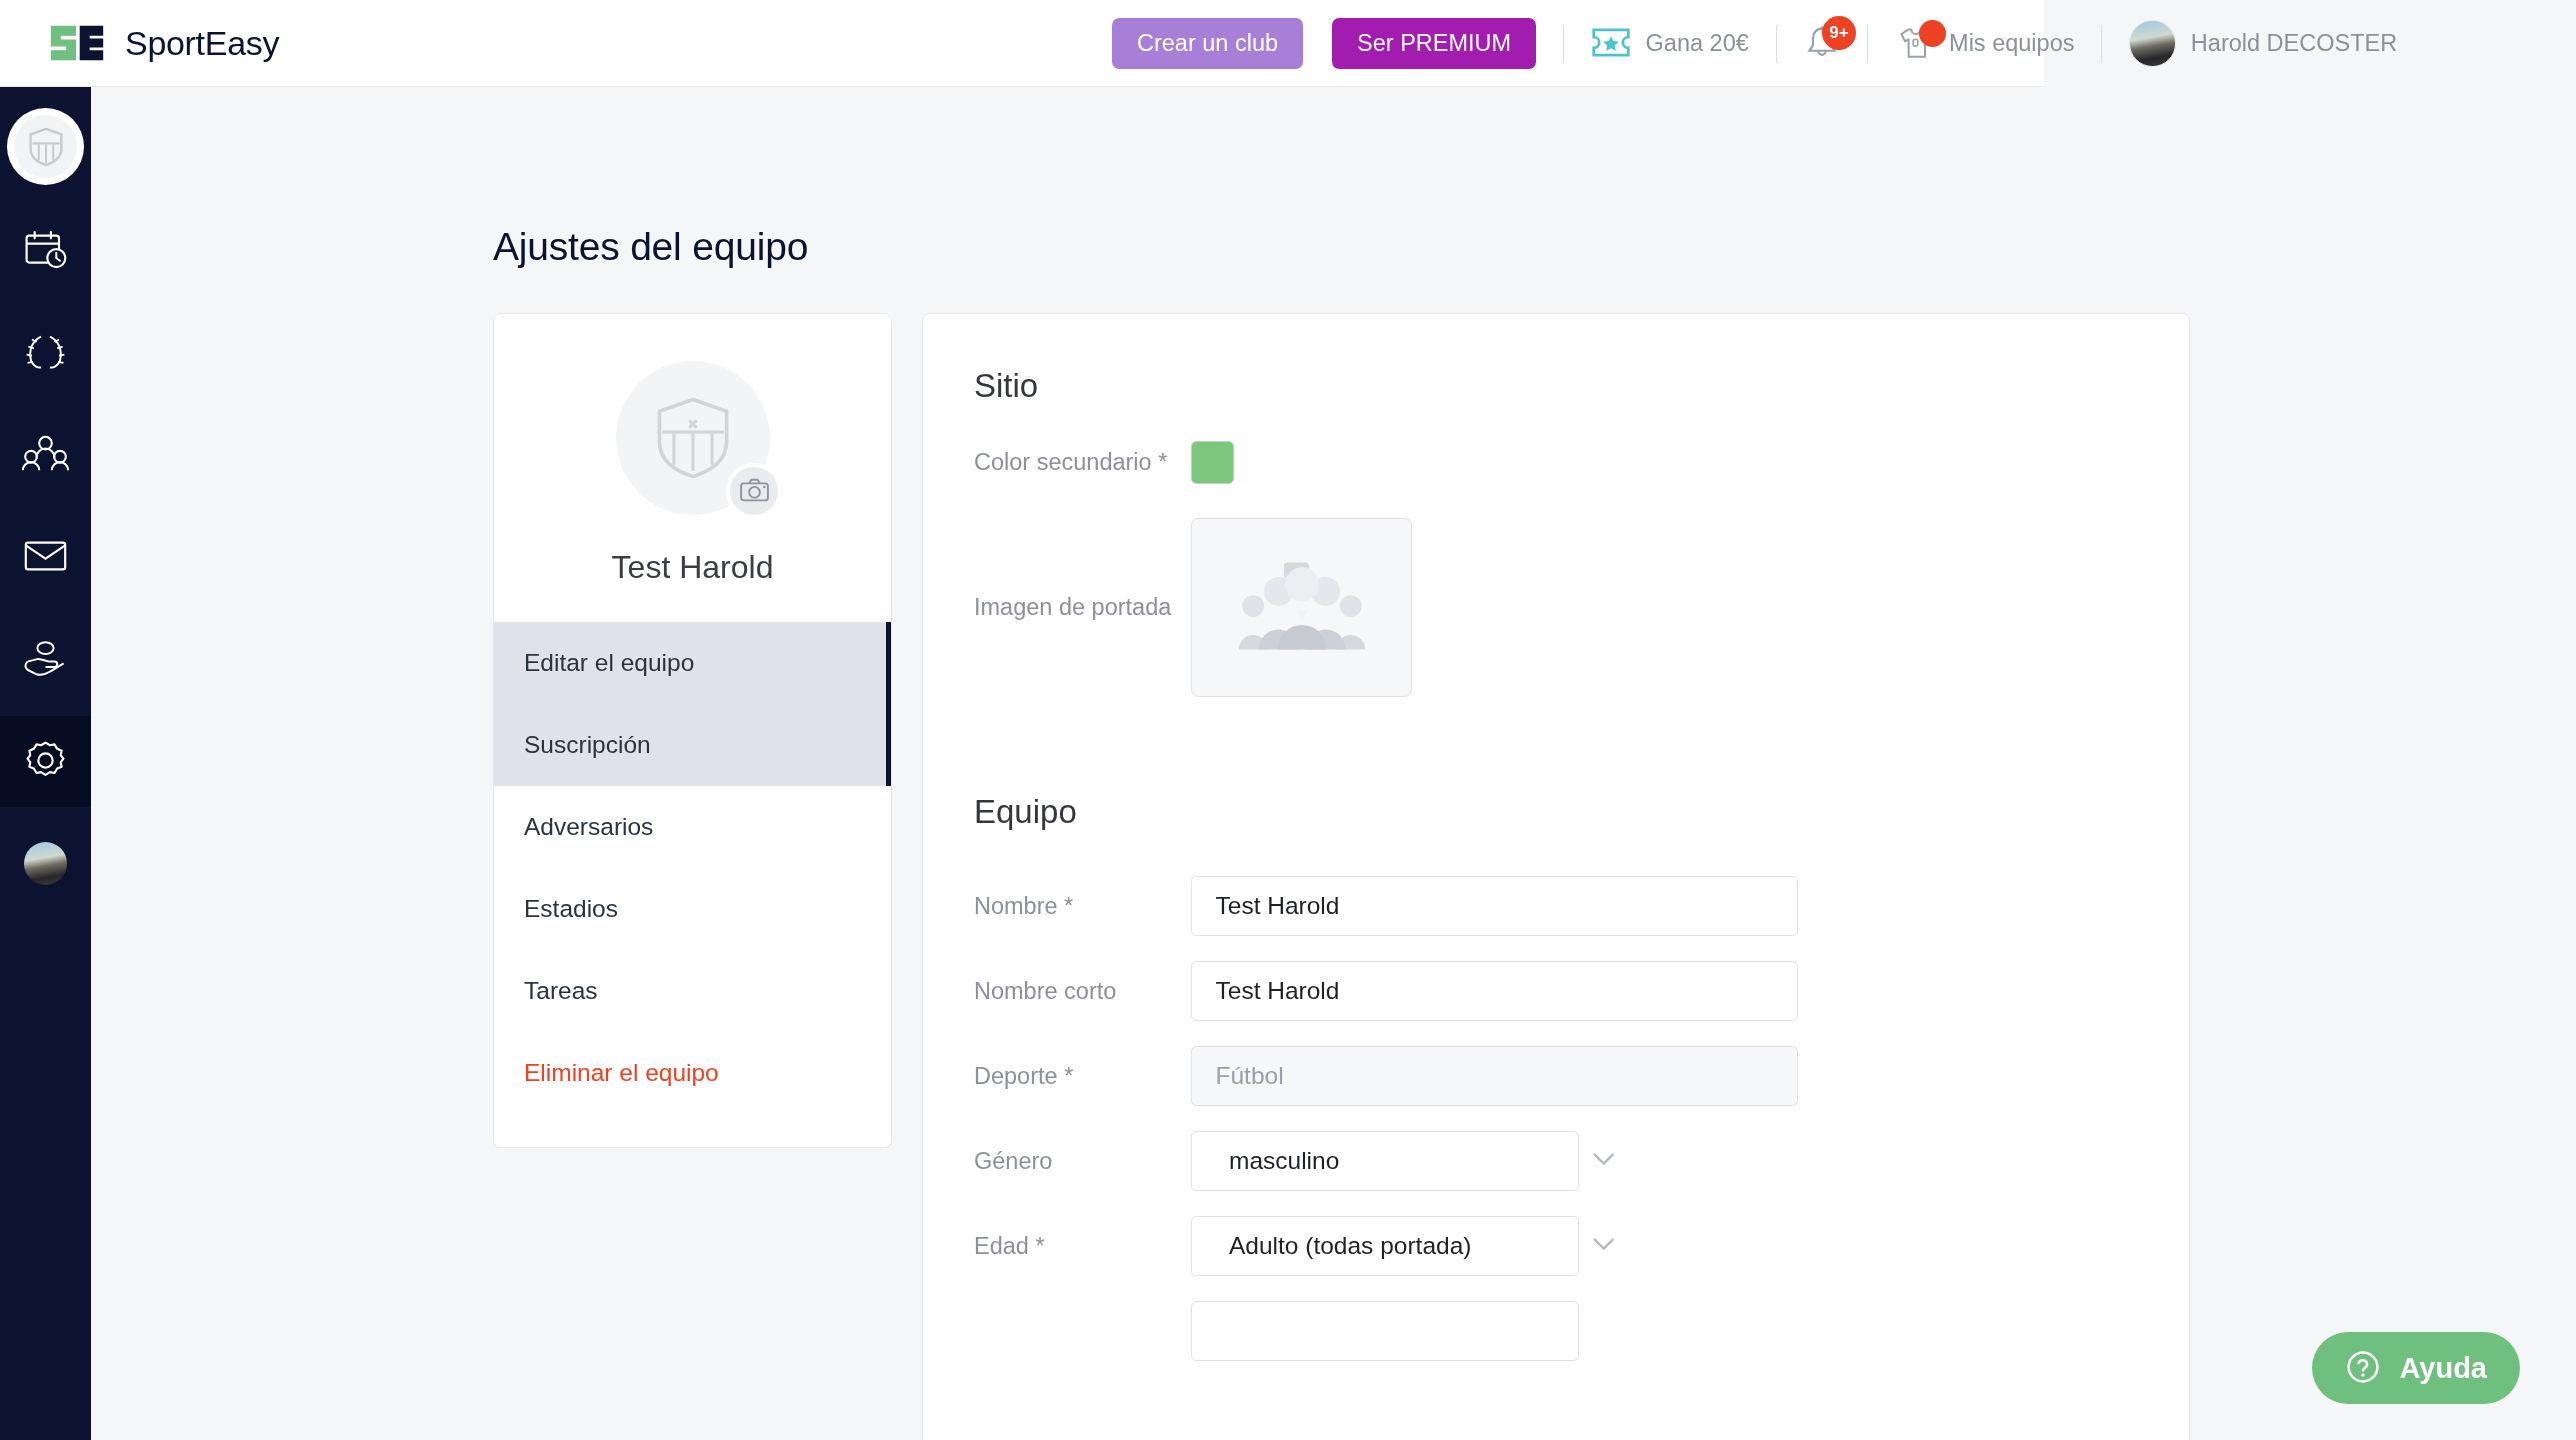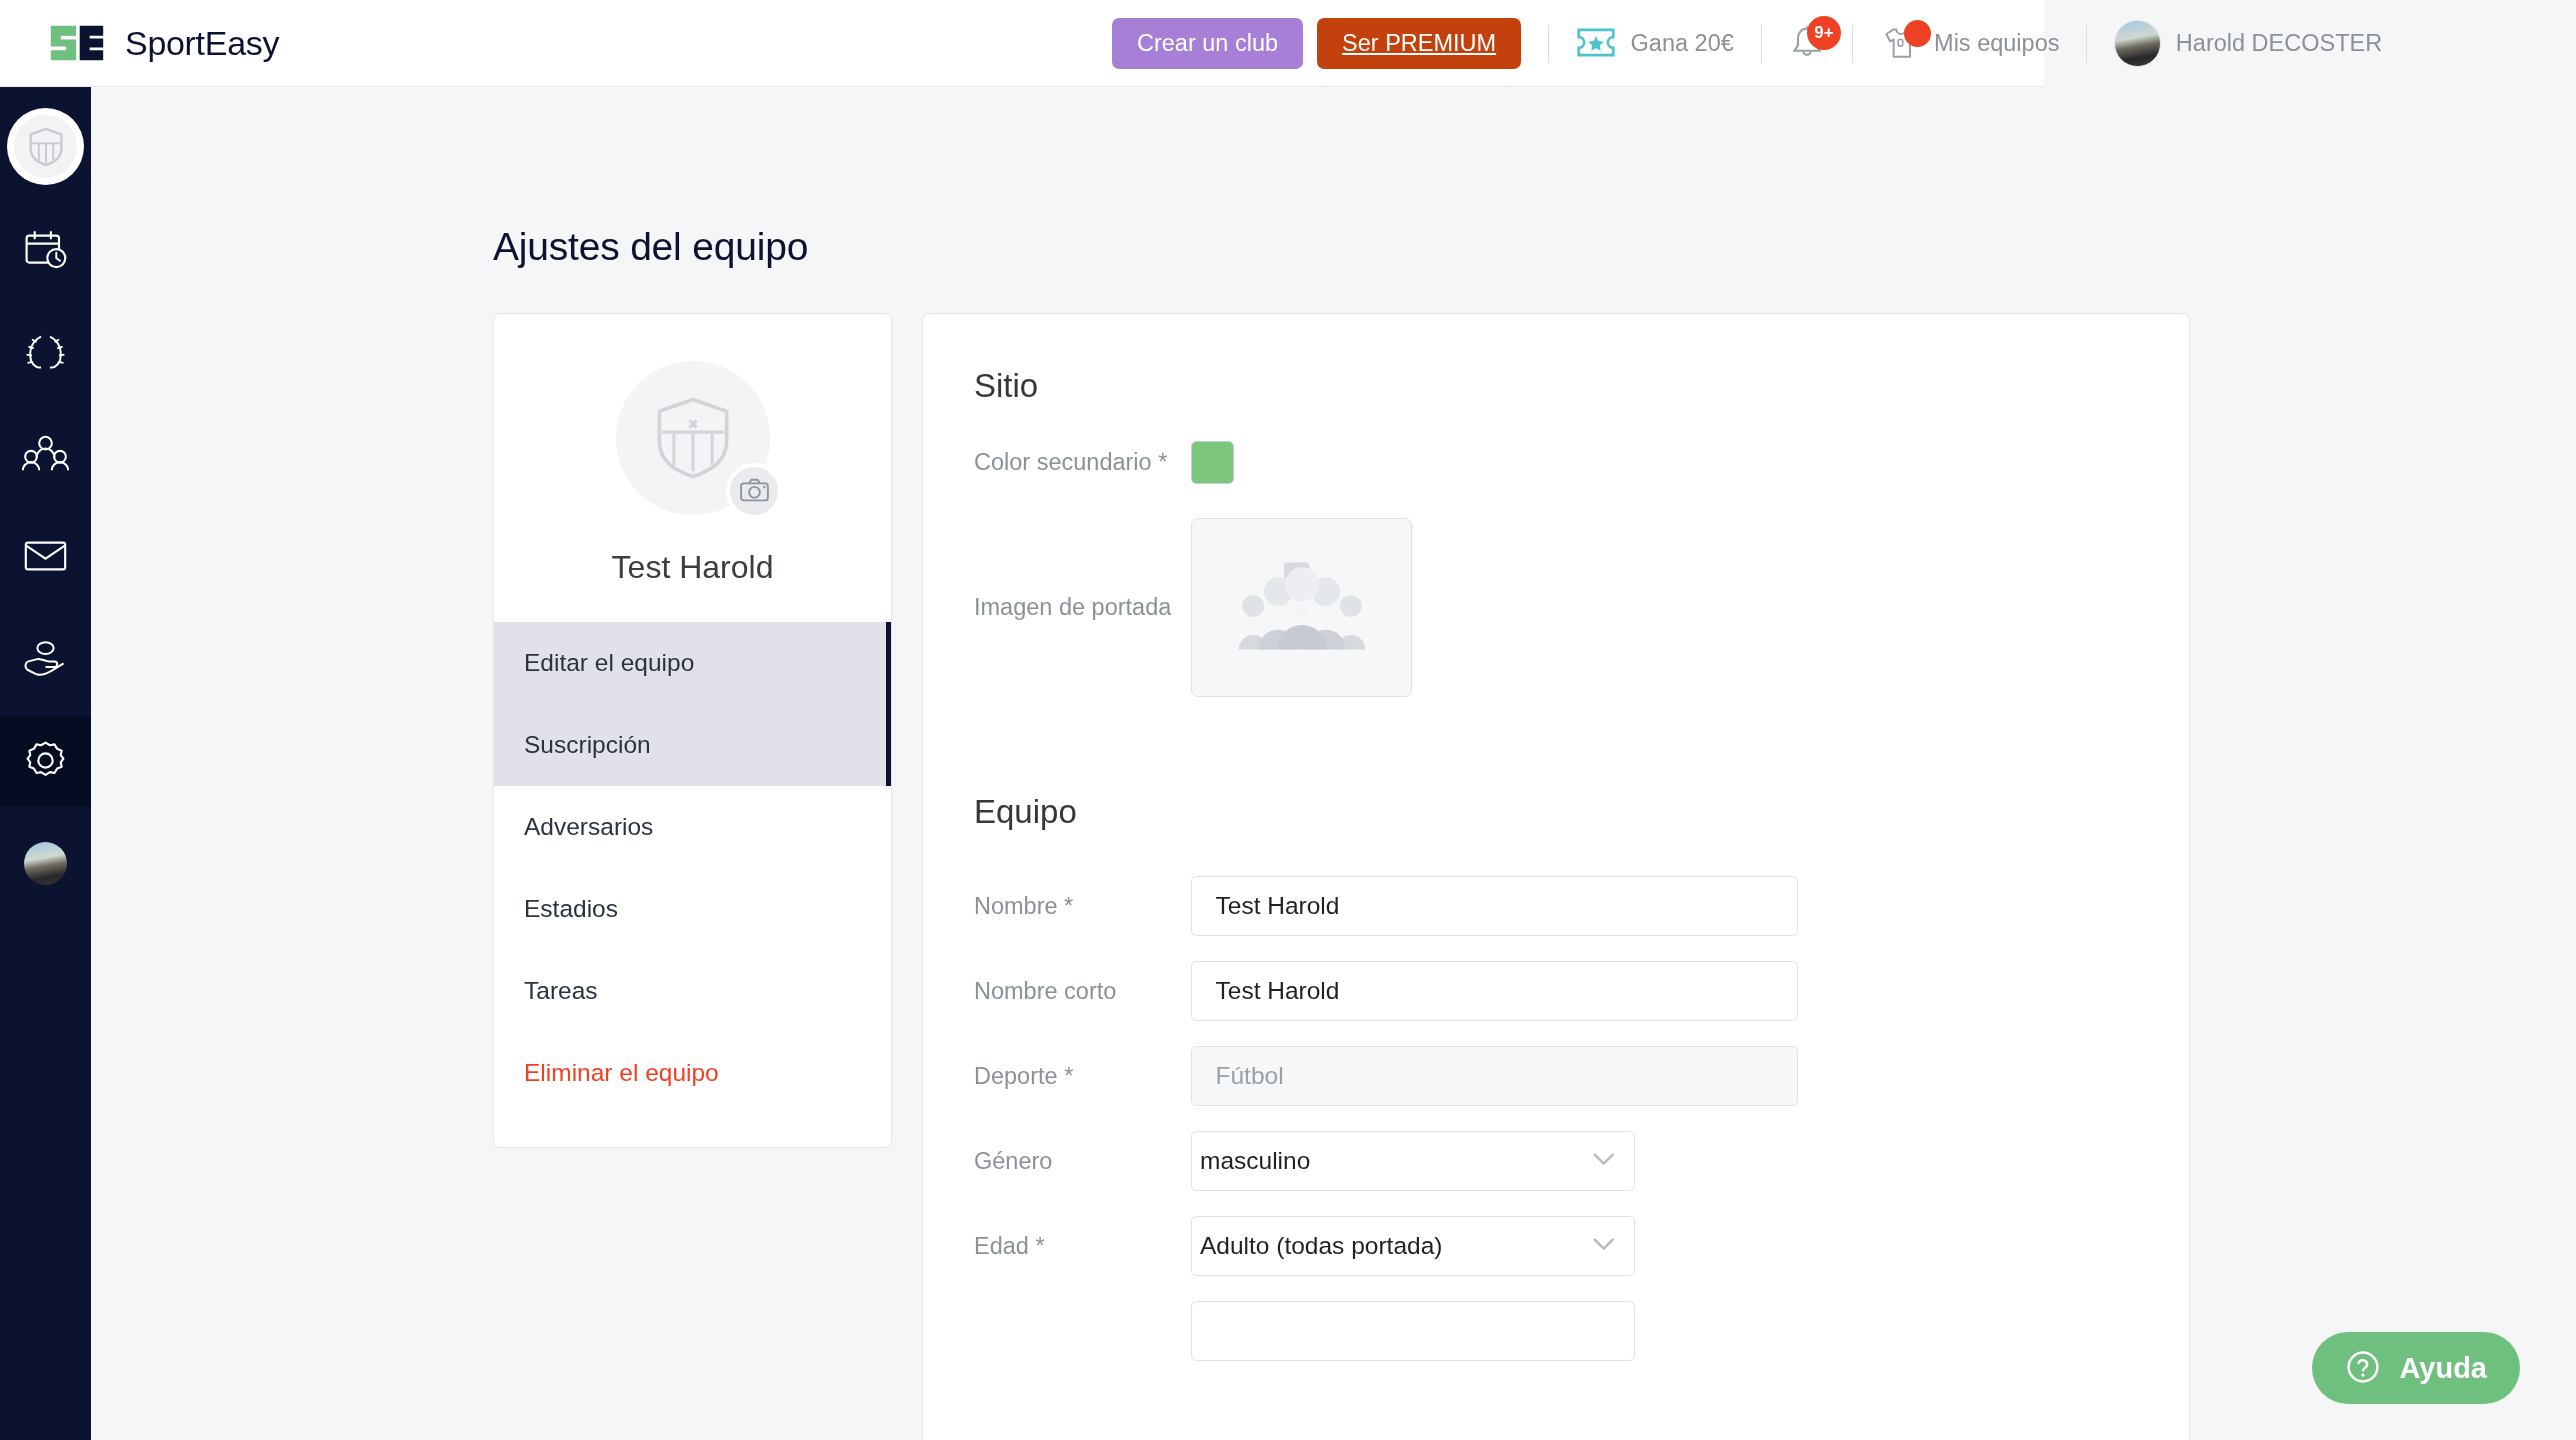--- a/index.html
+++ b/index.html
@@ -27,21 +27,21 @@
     position: absolute; left: 1112px; top: 0; height: 87px;
     display: flex; align-items: center; gap: 0;
   }
   .btn-pill {
     height: 51px; border-radius: 7.2px; border: none;
     color: #fff; font-size: 23.5px; font-family: "Liberation Sans", sans-serif;
     cursor: pointer; display: flex; align-items: center; justify-content: center;
     padding: 0 25px; white-space: nowrap;
   }
   .btn-club { background: #a87fd6; }
-  .btn-premium { background: #c2410c; margin-left: 14px; text-decoration: underline; }
+  .btn-premium { background: #a21caf; margin-left: 29px; }
 
   .vdiv { width: 0.9px; height: 38px; background: #dcdee3; margin: 0 27px; }
 
   .top-item { display: flex; align-items: center; gap: 14.5px; cursor: pointer; }
   .top-label { font-size: 23.5px; color: #8b9099; white-space: nowrap; }
 
   .badge-wrap { position: relative; display: inline-flex; }
   .badge-num {
     position: absolute; top: -7.2px; right: -16.3px;
     background: #ef4123; color: #fff; border-radius: 905px;
@@ -171,24 +171,24 @@
     border: 0.9px solid #dfe1e6; border-radius: 5.4px;
     background: #ffffff;
     font-size: 24.5px; color: #1e2126;
     padding: 0 23.5px;
     font-family: "Liberation Sans", sans-serif;
     outline: none;
   }
   .field.disabled { background: #f6f7f8; color: #9aa0a8; }
   .selectwrap { position: relative; width: 444px; }
   .selectbox {
-    width: 444px; height: 60px;
+    width: 388px; height: 60px;
     border: 0.9px solid #dfe1e6; border-radius: 5.4px;
     background: #ffffff; font-size: 24.5px; color: #1e2126;
-    padding: 0 8px; display: flex; align-items: center;
+    padding: 0 37px; display: flex; align-items: center;
     cursor: pointer;
   }
   .chev {
     position: absolute; right: 20px; top: 20px;
     pointer-events: none;
   }
 
   
   .help-fab {
     position: absolute; right: 56px; bottom: 36px;

